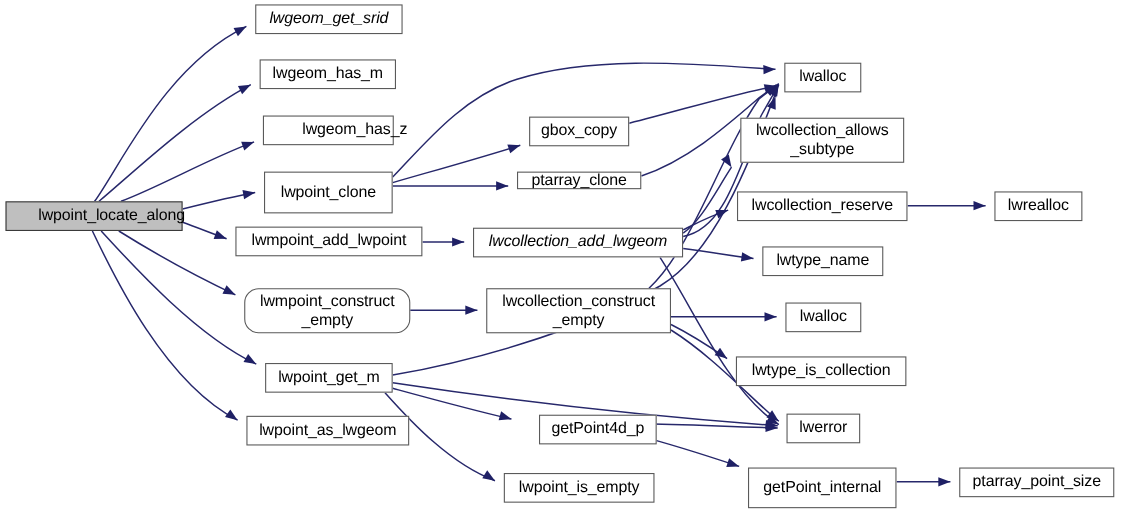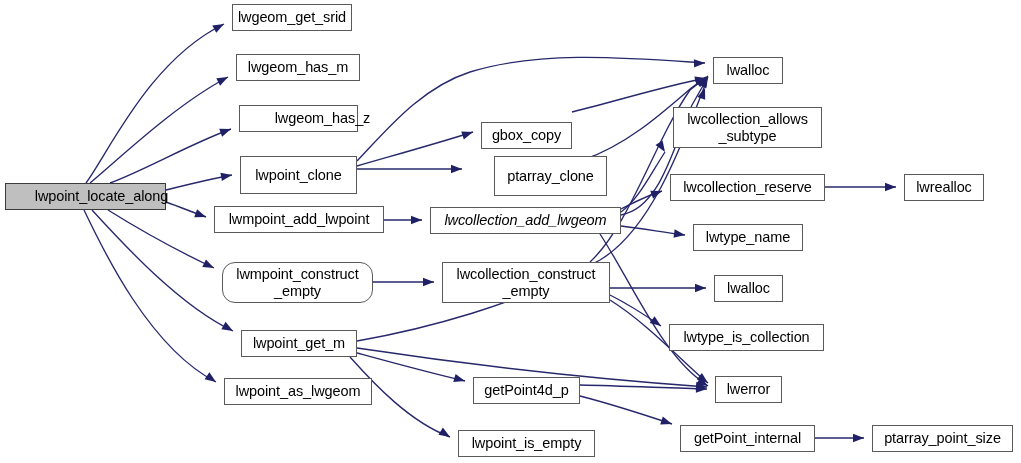--- a/index.html
+++ b/index.html
@@ -122,40 +122,40 @@
       <polygon points="0,0 -11,-4.2 -11,4.2" class="arrowhead" transform="translate(705,88) rotate(-70)"></polygon>
       <polygon points="0,0 -11,-4.2 -11,4.2" class="arrowhead" transform="translate(707,387) rotate(5)"></polygon>
       <polygon points="0,0 -11,-4.2 -11,4.2" class="arrowhead" transform="translate(465,381) rotate(16)"></polygon>
       <polygon points="0,0 -11,-4.2 -11,4.2" class="arrowhead" transform="translate(450,437) rotate(32)"></polygon>
       <polygon points="0,0 -11,-4.2 -11,4.2" class="arrowhead" transform="translate(707,389) rotate(2)"></polygon>
       <polygon points="0,0 -11,-4.2 -11,4.2" class="arrowhead" transform="translate(672,424) rotate(18)"></polygon>
       <polygon points="0,0 -11,-4.2 -11,4.2" class="arrowhead" transform="translate(896,187) rotate(0)"></polygon>
       <polygon points="0,0 -11,-4.2 -11,4.2" class="arrowhead" transform="translate(864,438) rotate(0)"></polygon>
     </svg>
 <div class="node root" style="left: 5px; top: 183px; width: 161px; height: 27px;"><span class="lbl">lwpoint_locate_along</span></div>
-    <div class="node" style="left: 232px; top: 4px; width: 120px; height: 27px;"><span class="lbl">lwgeom_get_srid</span></div>
+    <div class="node" style="left: 232px; top: 4px; width: 134px; height: 27px; font-style: italic;"><span class="lbl">lwgeom_get_srid</span></div>
     <div class="node" style="left: 236px; top: 54px; width: 124px; height: 27px;"><span class="lbl">lwgeom_has_m</span></div>
     <div class="node" style="left: 239px; top: 105px; width: 119px; height: 27px; padding-left: 48px;"><span class="lbl">lwgeom_has_z</span></div>
     <div class="node" style="left: 240px; top: 156px; width: 117px; height: 38px;"><span class="lbl">lwpoint_clone</span></div>
     <div class="node" style="left: 214px; top: 206px; width: 170px; height: 27px;"><span class="lbl">lwmpoint_add_lwpoint</span></div>
     <div class="node" style="left: 222px; top: 262px; width: 151px; height: 41px; border-radius: 13px;"><span class="lbl">lwmpoint_construct
 _empty</span></div>
     <div class="node" style="left: 241px; top: 330px; width: 116px; height: 27px;"><span class="lbl">lwpoint_get_m</span></div>
     <div class="node" style="left: 224px; top: 378px; width: 148px; height: 27px;"><span class="lbl">lwpoint_as_lwgeom</span></div>
-    <div class="node" style="left: 481px; top: 106px; width: 91px; height: 27px; margin-top: 16px;"><span class="lbl">gbox_copy</span></div>
-    <div class="node" style="left: 470px; top: 156px; width: 113px; height: 40px; margin-left: 24px;"><span class="lbl">ptarray_clone</span></div>
+    <div class="node" style="left: 481px; top: 106px; width: 91px; height: 27px;"><span class="lbl">gbox_copy</span></div>
+    <div class="node" style="left: 470px; top: 156px; width: 113px; height: 16px;"><span class="lbl">ptarray_clone</span></div>
     <div class="node" style="left: 430px; top: 207px; width: 191px; height: 27px; font-style: italic;"><span class="lbl">lwcollection_add_lwgeom</span></div>
     <div class="node" style="left: 442px; top: 262px; width: 168px; height: 41px;"><span class="lbl">lwcollection_construct
 _empty</span></div>
-    <div class="node" style="left: 473px; top: 377px; width: 107px; height: 27px;"><span class="lbl">getPoint4d_p</span></div>
+    <div class="node" style="left: 490px; top: 377px; width: 107px; height: 27px;"><span class="lbl">getPoint4d_p</span></div>
     <div class="node" style="left: 458px; top: 430px; width: 137px; height: 27px;"><span class="lbl">lwpoint_is_empty</span></div>
     <div class="node" style="left: 713px; top: 57px; width: 70px; height: 27px;"><span class="lbl">lwalloc</span></div>
     <div class="node" style="left: 673px; top: 107px; width: 149px; height: 41px;"><span class="lbl">lwcollection_allows
 _subtype</span></div>
     <div class="node" style="left: 670px; top: 174px; width: 155px; height: 27px;"><span class="lbl">lwcollection_reserve</span></div>
     <div class="node" style="left: 693px; top: 224px; width: 110px; height: 27px;"><span class="lbl">lwtype_name</span></div>
     <div class="node" style="left: 714px; top: 275px; width: 69px; height: 27px;"><span class="lbl">lwalloc</span></div>
     <div class="node" style="left: 669px; top: 324px; width: 155px; height: 27px;"><span class="lbl">lwtype_is_collection</span></div>
     <div class="node" style="left: 715px; top: 376px; width: 67px; height: 27px;"><span class="lbl">lwerror</span></div>
-    <div class="node" style="left: 680px; top: 425px; width: 135px; height: 27px;"><span class="lbl">getPoint_internal</span></div>
+    <div class="node" style="left: 680px; top: 425px; width: 135px; height: 37px;"><span class="lbl">getPoint_internal</span></div>
     <div class="node" style="left: 904px; top: 174px; width: 80px; height: 27px;"><span class="lbl">lwrealloc</span></div>
     <div class="node" style="left: 872px; top: 425px; width: 141px; height: 27px;"><span class="lbl">ptarray_point_size</span></div>
   </div>
 
 </body></html>

